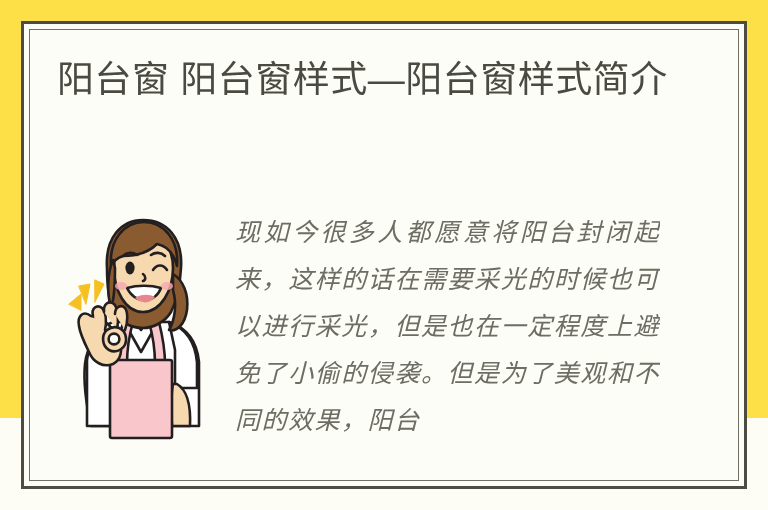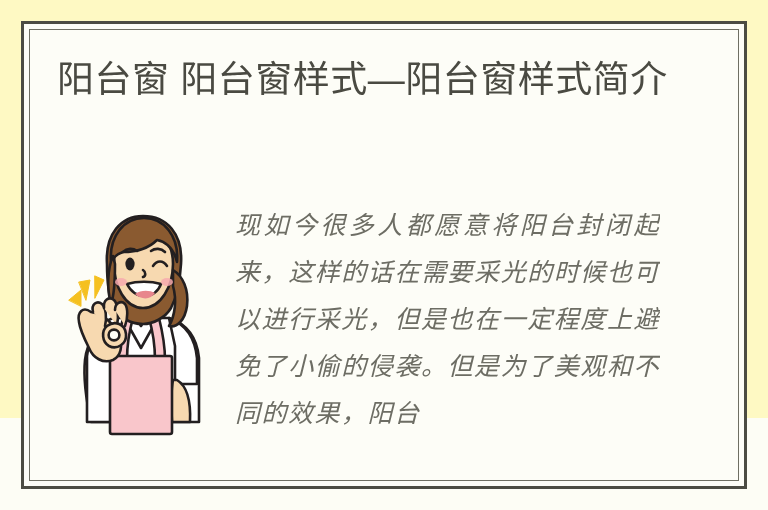--- a/index.html
+++ b/index.html
@@ -12,21 +12,21 @@
     height: 510px;
     overflow: hidden;
     background: #fdfdf5;
     font-family: "Liberation Sans", "DejaVu Sans", sans-serif;
   }
 
   .page {
     position: relative;
     width: 768px;
     height: 418px;
-    background: #fef9c3;
+    background: #fde047;
     box-sizing: border-box;
     padding-left: 32px;
   }
 
   
   .frame-outer {
     position: absolute;
     left: 21px;
     top: 21px;
     width: 726px;
@@ -68,21 +68,21 @@
     white-space: pre-wrap;
   }
 
   .article-body {
     position: absolute;
     left: 28px;
     top: 165px;
     width: 654px;
     height: 250px;
     display: flex;
-    align-items: center;
+    align-items: flex-end;
   }
 
   
   .illustration {
     position: relative;
     width: 160px;
     height: 232px;
     flex: 0 0 160px;
     margin-top: 10px;
   }

